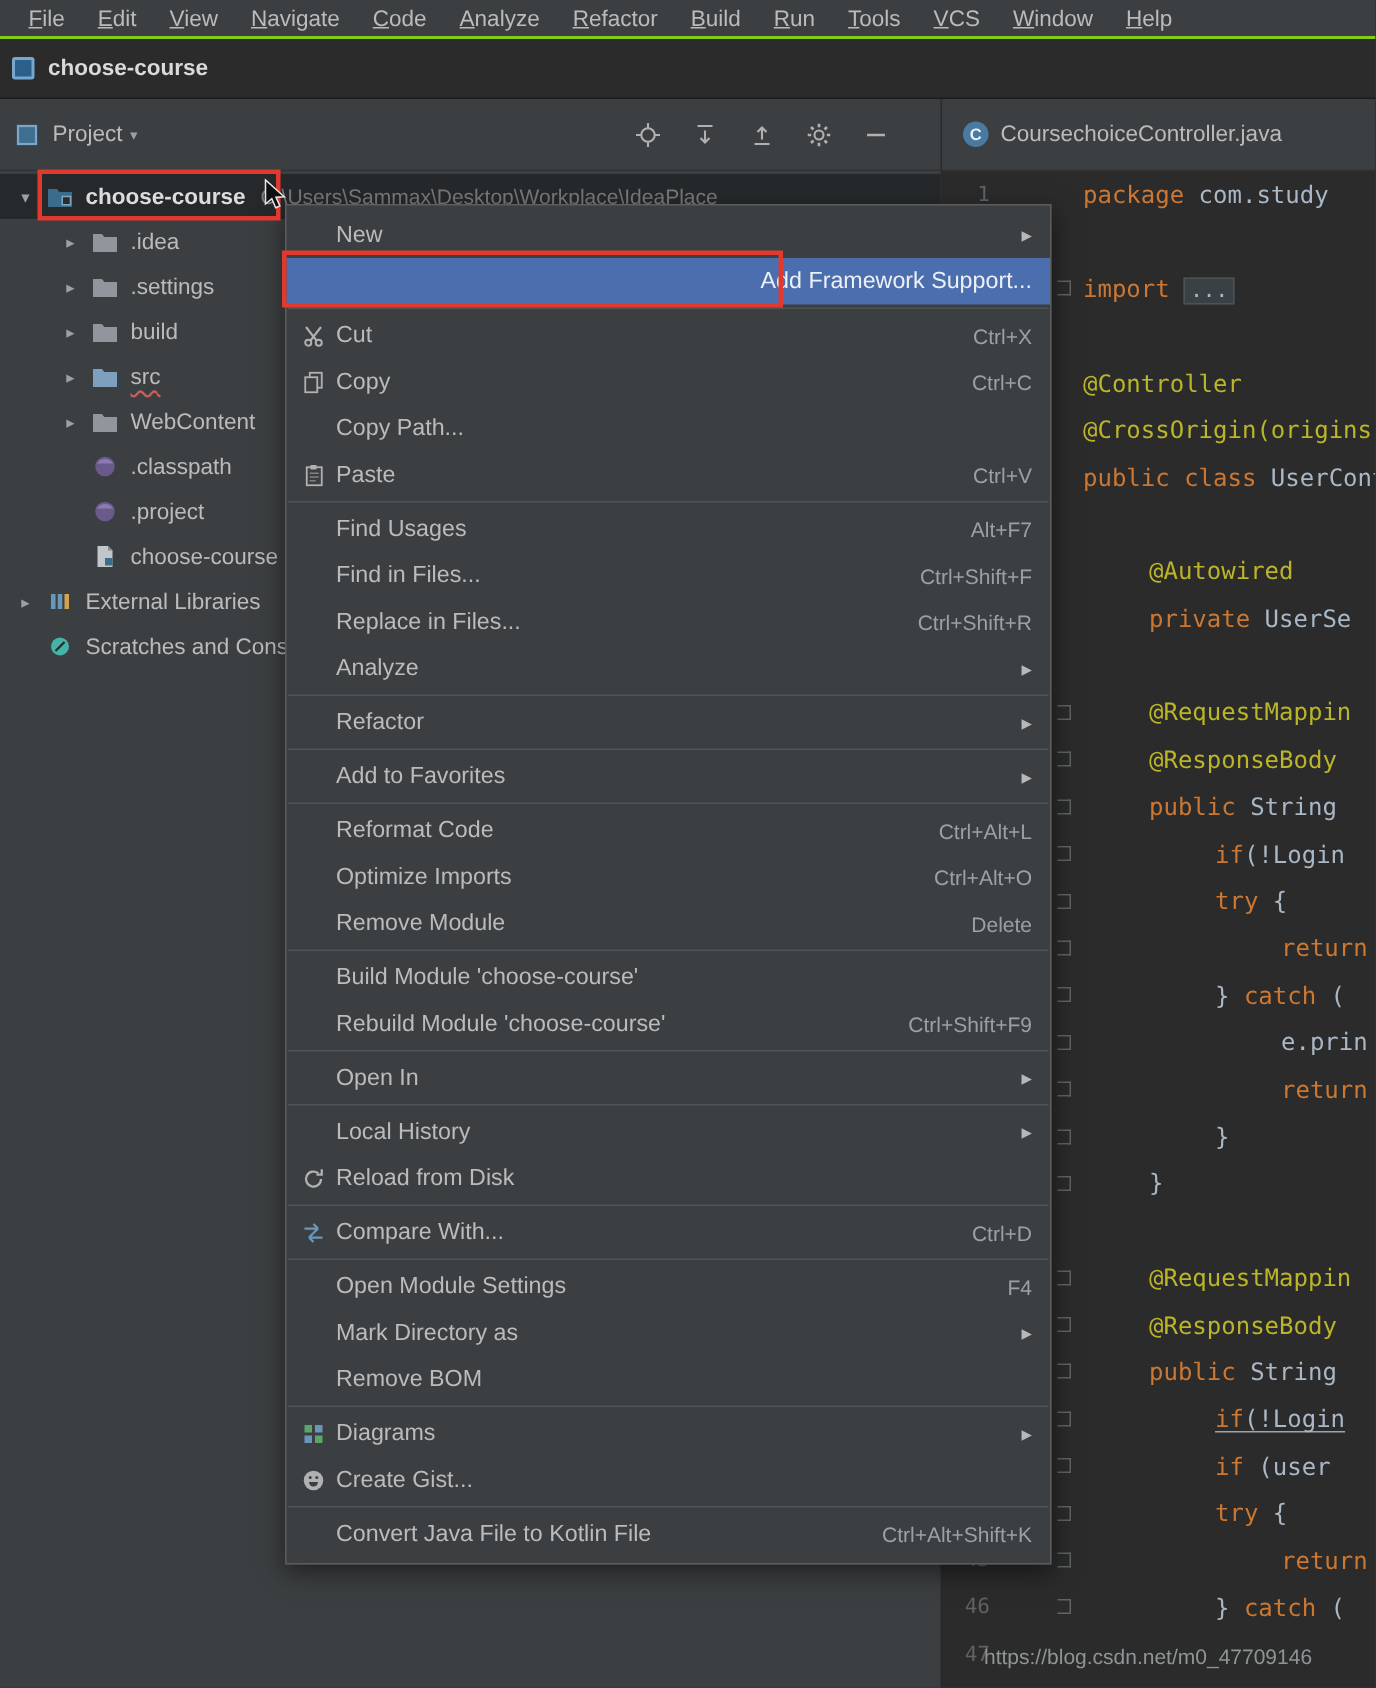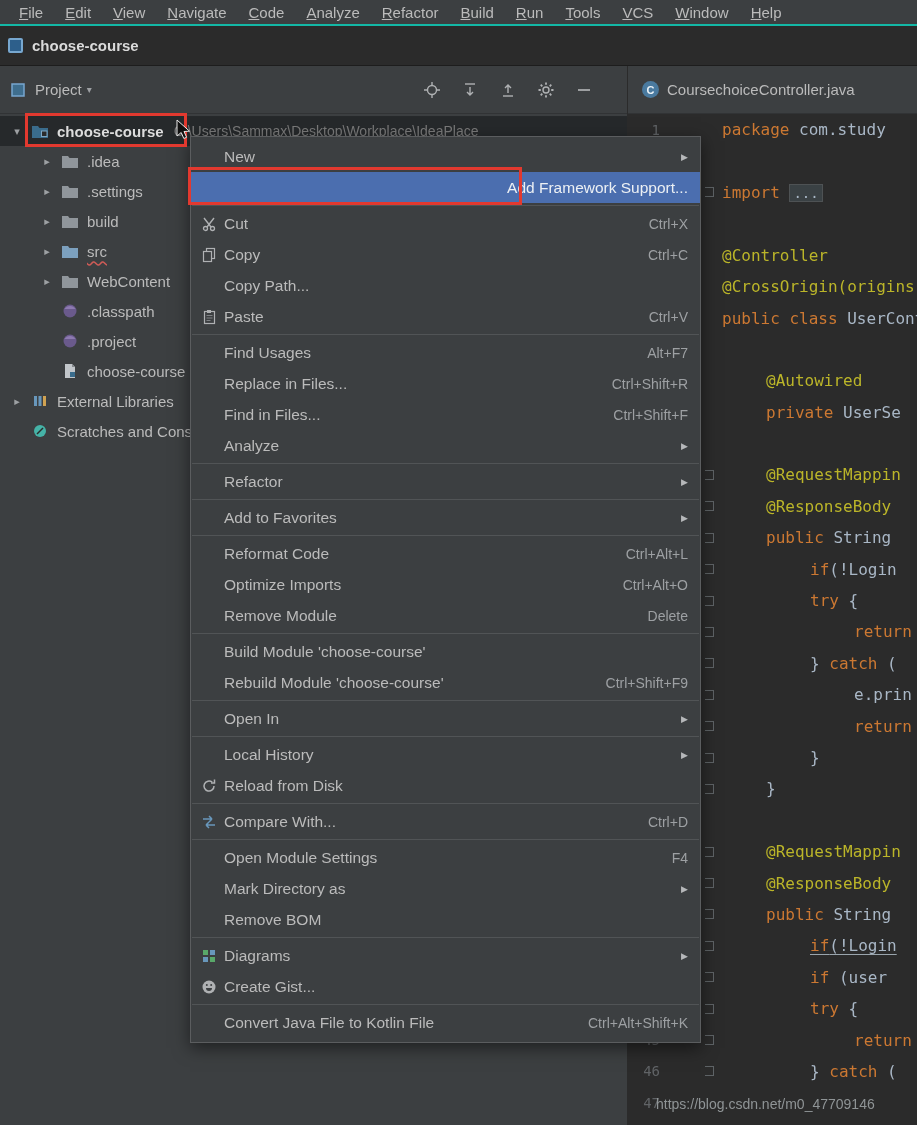--- a/index.html
+++ b/index.html
@@ -1,20 +1,20 @@
 <!DOCTYPE html>
 <html style="--sel: #4b6eaf; --red: #e2392f; --kw: #cc7832; --ann: #bbb529; --pl: #a9b7c6;"><head>
 <meta charset="utf-8">
 <style>
   * { margin:0; padding:0; box-sizing:border-box; }
   html,body { width:917px; height:1125px; overflow:hidden; }
   body { background:#2b2b2b; font-family:"Liberation Sans",sans-serif; position:relative; }
 
   
-  .menubar { height:26px; background:#3c3f41; display:flex; align-items:center; padding:4px 8px; border-bottom:2px solid #14b8a6; }
+  .menubar { height:26px; background:#3c3f41; display:flex; align-items:center; padding:4px 8px; border-bottom:2px solid #84cc16; }
   .mb-item { color:#bbbbbb; font-size:15px; padding:0 11px; cursor:default; white-space:nowrap; }
   .mb-item u { text-decoration:underline; }
 
   
   .titlebar { height:40px; background:#2b2b2b; display:flex; align-items:center; padding:0 8px; border-bottom:1px solid #1d1d1d; }
   .title-icon { width:15px; height:15px; background:#2d5f8b; border:2px solid #77a7cf; border-radius:2px; display:inline-block; }
   .title-text { color:#dadada; font-weight:bold; font-size:15px; margin-left:9px; }
 
   
   .main { display:flex; height:1094px; }
@@ -357,27 +357,27 @@
       <span class="cm-right">Ctrl+V</span>
     </div>
     <div class="cm-sep"></div>
     <div class="cm-item">
       <span class="cm-icon"></span>
       <span class="cm-label">Find Usages</span>
       <span class="cm-right">Alt+F7</span>
     </div>
     <div class="cm-item">
       <span class="cm-icon"></span>
+      <span class="cm-label">Find in Files...</span>
+      <span class="cm-right">Ctrl+Shift+F</span>
+    </div>
+    <div class="cm-item">
+      <span class="cm-icon"></span>
       <span class="cm-label">Replace in Files...</span>
       <span class="cm-right">Ctrl+Shift+R</span>
-    </div>
-    <div class="cm-item">
-      <span class="cm-icon"></span>
-      <span class="cm-label">Find in Files...</span>
-      <span class="cm-right">Ctrl+Shift+F</span>
     </div>
     <div class="cm-item">
       <span class="cm-icon"></span>
       <span class="cm-label">Analyze</span>
       <span class="cm-right cm-arrow">▶</span>
     </div>
     <div class="cm-sep"></div>
     <div class="cm-item">
       <span class="cm-icon"></span>
       <span class="cm-label">Refactor</span>

